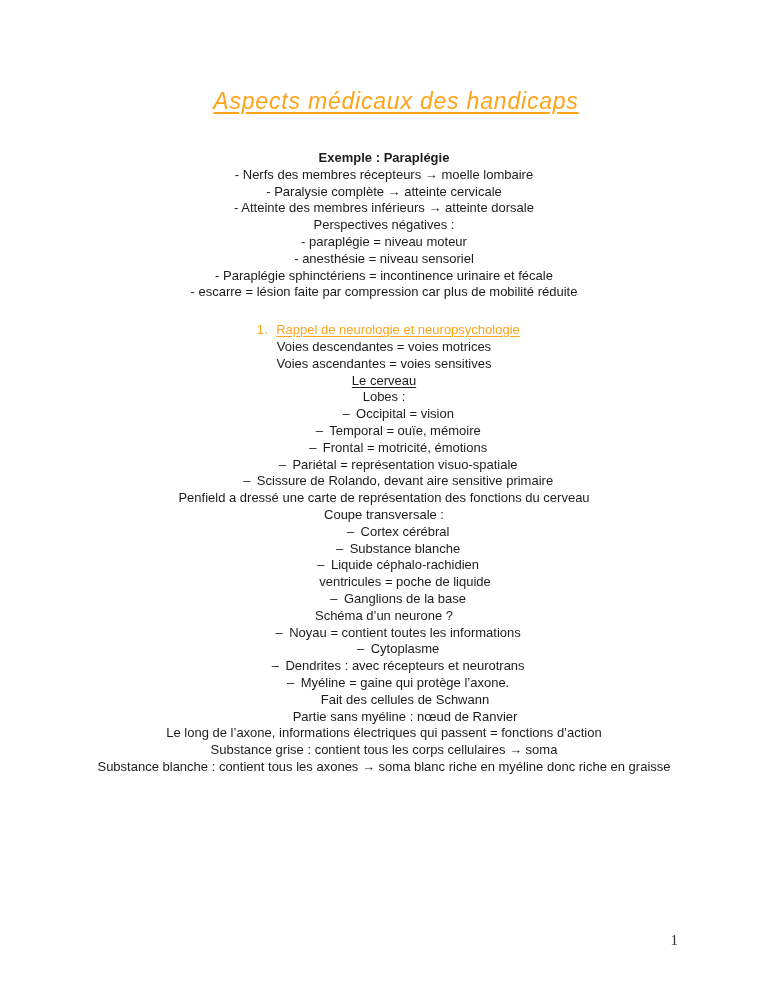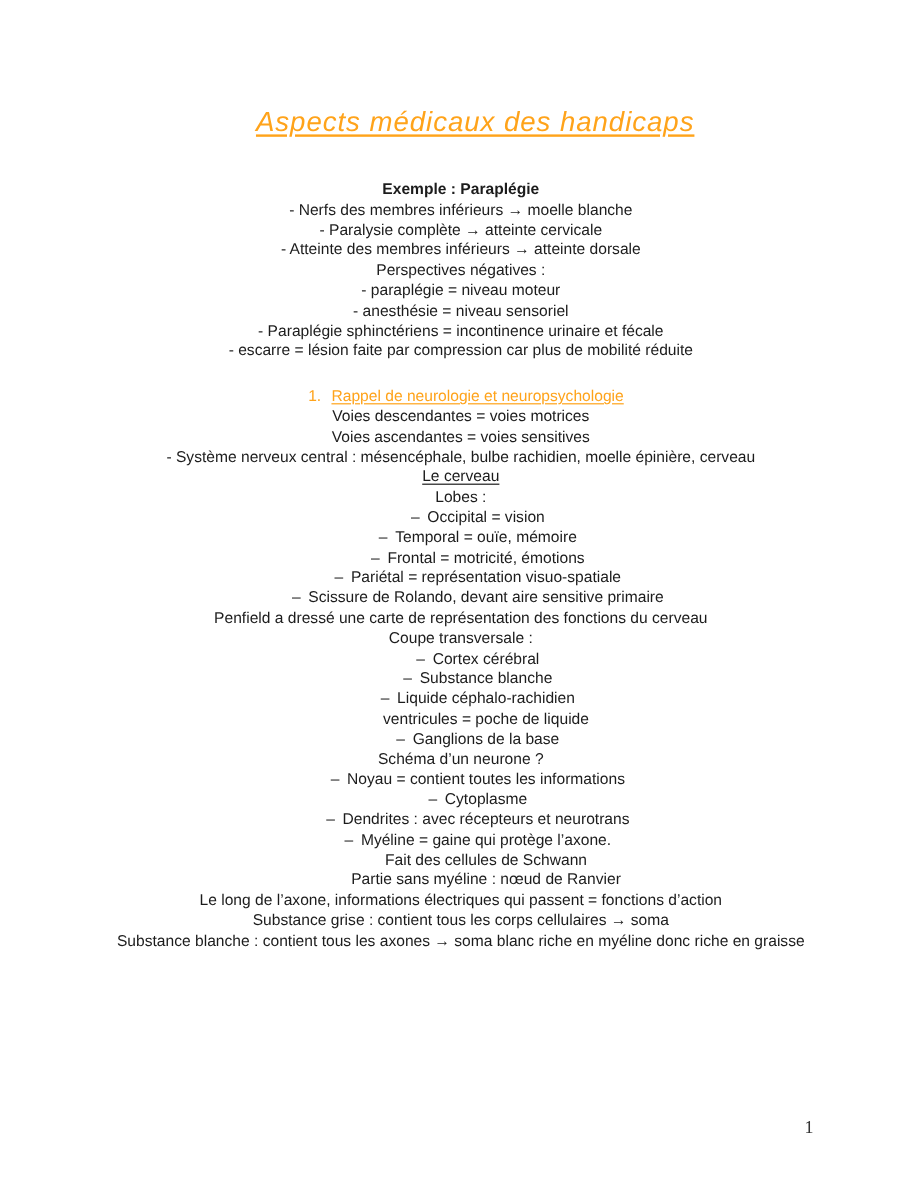--- a/index.html
+++ b/index.html
@@ -54,40 +54,37 @@
   }
 </style>
 </head>
 <body>
 
 <div class="page">
   <h1 class="title">Aspects médicaux des handicaps</h1>
   <div class="content">
       <div class="section">
         <div class="line bold"><span class="txt">Exemple : Paraplégie</span></div>
-        <div class="line"><span class="txt">- Nerfs des membres inférieurs → moelle blanche</span></div>
+        <div class="line"><span class="txt">- Nerfs des membres récepteurs → moelle lombaire</span></div>
         <div class="line"><span class="txt">- Paralysie complète → atteinte cervicale</span></div>
         <div class="line"><span class="txt">- Atteinte des membres inférieurs → atteinte dorsale</span></div>
       </div>
       <div class="section">
         <div class="line"><span class="txt">Perspectives négatives :</span></div>
         <div class="line"><span class="txt">- paraplégie = niveau moteur</span></div>
         <div class="line"><span class="txt">- anesthésie = niveau sensoriel</span></div>
         <div class="line"><span class="txt">- Paraplégie sphinctériens = incontinence urinaire et fécale</span></div>
         <div class="line"><span class="txt">- escarre = lésion faite par compression car plus de mobilité réduite</span></div>
       </div>
       <div class="section heading">
         <div class="line accent"><span class="hnum">1.</span><span class="txt underline">Rappel de neurologie et neuropsychologie</span></div>
       </div>
       <div class="section">
         <div class="line"><span class="txt">Voies descendantes = voies motrices</span></div>
         <div class="line"><span class="txt">Voies ascendantes = voies sensitives</span></div>
-      </div>
-      <div class="section">
-        <div class="line"><span class="txt">- Système nerveux central : mésencéphale, bulbe rachidien, moelle épinière, cerveau</span></div>
       </div>
       <div class="section">
         <div class="line"><span class="txt underline">Le cerveau</span></div>
         <div class="line"><span class="txt">Lobes :</span></div>
         <div class="line bulleted"><span class="dash">–</span><span class="txt">Occipital = vision</span></div>
         <div class="line bulleted"><span class="dash">–</span><span class="txt">Temporal = ouïe, mémoire</span></div>
         <div class="line bulleted"><span class="dash">–</span><span class="txt">Frontal = motricité, émotions</span></div>
         <div class="line bulleted"><span class="dash">–</span><span class="txt">Pariétal = représentation visuo-spatiale</span></div>
         <div class="line bulleted"><span class="dash">–</span><span class="txt">Scissure de Rolando, devant aire sensitive primaire</span></div>
         <div class="line"><span class="txt">Penfield a dressé une carte de représentation des fonctions du cerveau</span></div>

